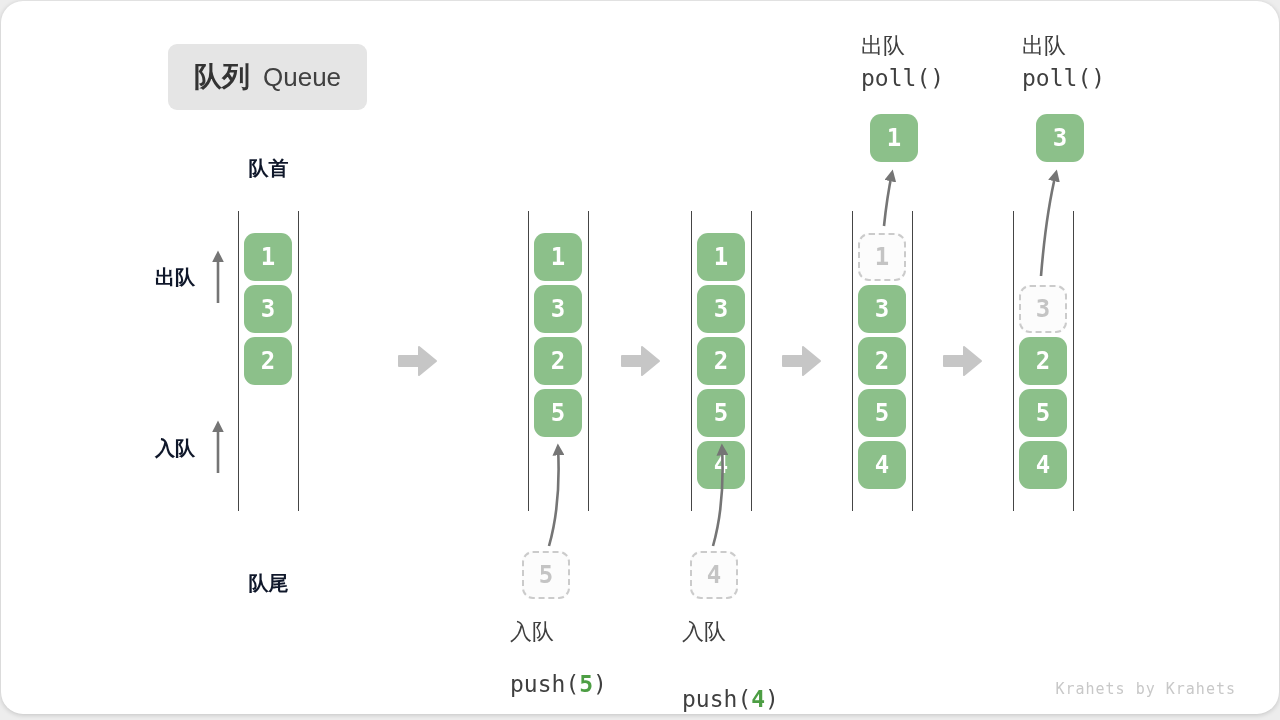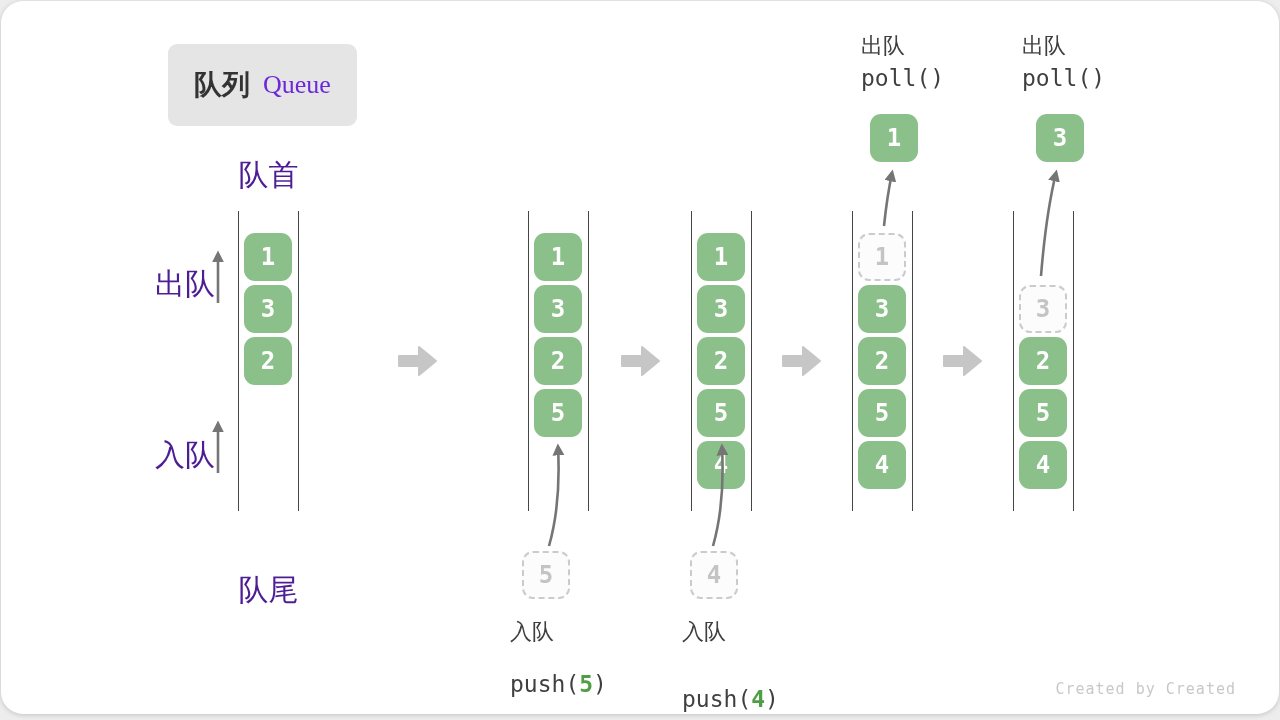--- a/index.html
+++ b/index.html
@@ -2,26 +2,26 @@
 <html><head>
 <meta charset="utf-8">
 <style>
   html,body{margin:0;padding:0;}
   body{background:#f2f2f2;}
   .canvas{position:relative;width:1280px;height:720px;overflow:hidden;
           font-family:"DejaVu Sans",sans-serif;background:#ededed;}
   .card{position:absolute;left:1px;top:1px;right:1px;bottom:6px;background:#ffffff;
         border-radius:22px;box-shadow:0 1px 5px rgba(0,0,0,0.18);}
   
-  .title-box{position:absolute;left:168px;top:44px;height:58px;padding:12px 26px;
+  .title-box{position:absolute;left:168px;top:44px;height:58px;padding:4px 26px;
              background:#e5e5e5;border-radius:9px;display:flex;align-items:center;gap:13px;}
   .title-zh{font-weight:bold;font-size:28px;color:#333333;}
-  .title-en{font-family:Liberation Serif, serif;font-size:26px;color:#6d28d9;}
+  .title-en{font-family:Liberation Sans, sans-serif;font-size:26px;color:#404040;}
   
-  .cjk{position:absolute;font-weight:normal;font-size:30px;color:#4c1d95;white-space:nowrap;}
+  .cjk{position:absolute;font-weight:bold;font-size:20px;color:#0f172a;white-space:nowrap;}
   .cjk.center{width:61px;text-align:center;}
   
   .queue-lines{position:absolute;top:211px;width:61px;height:300px;box-sizing:border-box;
                border-left:1.5px solid #454545;border-right:1.5px solid #454545;}
   
   .cell{position:absolute;width:48px;height:48px;box-sizing:border-box;border-radius:11px;
         display:flex;align-items:center;justify-content:center;
         font-family:"DejaVu Sans Mono",monospace;font-size:24px;font-weight:bold;}
   .cell.solid{background:#8cc08a;color:#ffffff;}
   .cell.dashed{background:#fcfcfc;border:2.5px dashed #cbcbcb;color:#c4c4c4;}
@@ -126,14 +126,14 @@
       <polygon points="0,10 20,10 20,1 37,15 20,29 20,20 0,20" fill="#c6c6c6" stroke="#c6c6c6" stroke-width="2" stroke-linejoin="round"></polygon>
     </g>
     <g transform="translate(783,346)">
       <polygon points="0,10 20,10 20,1 37,15 20,29 20,20 0,20" fill="#c6c6c6" stroke="#c6c6c6" stroke-width="2" stroke-linejoin="round"></polygon>
     </g>
     <g transform="translate(944,346)">
       <polygon points="0,10 20,10 20,1 37,15 20,29 20,20 0,20" fill="#c6c6c6" stroke="#c6c6c6" stroke-width="2" stroke-linejoin="round"></polygon>
     </g>
   </svg>
 
-  <div class="watermark">Created by Created</div>
+  <div class="watermark">Krahets by Krahets</div>
 </div>
 
 </body></html>

